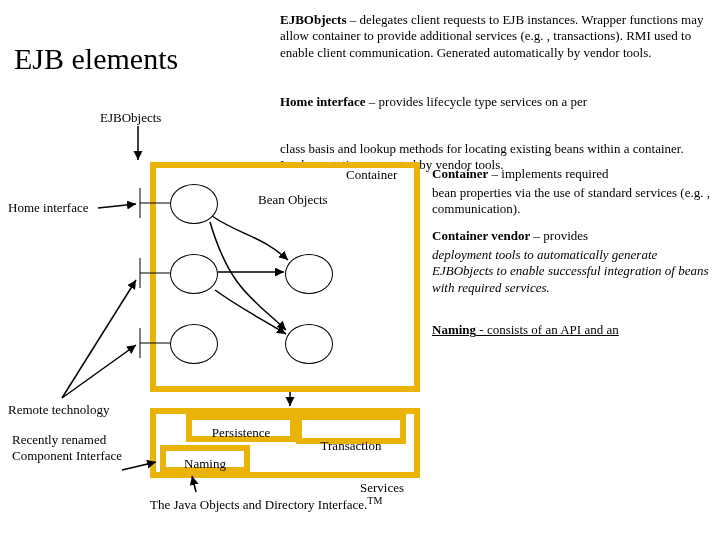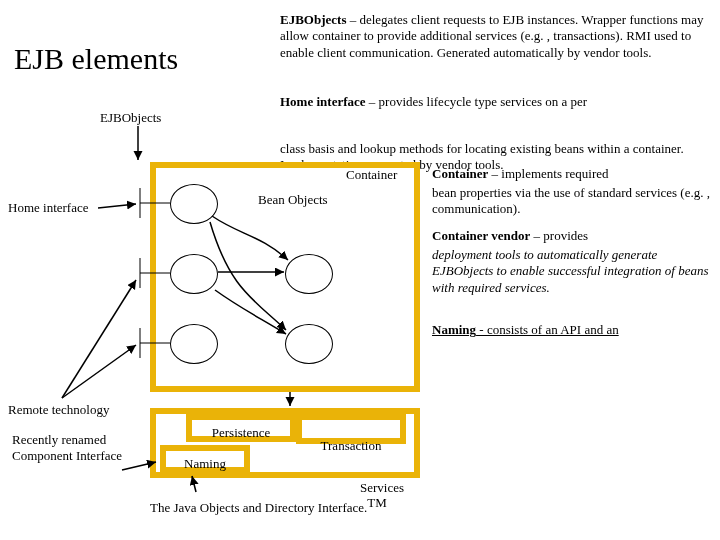--- a/index.html
+++ b/index.html
@@ -23,21 +23,21 @@
     font-size: 13px;
   }
   .title {
     font-size: 30px;
     font-weight: normal;
   }
   .bold {
     font-weight: bold;
   }
   .sup {
-    font-size: 13px;
+    font-size: 10px;
     vertical-align: super;
   }
   
   .box {
     position: absolute;
     border: 6px solid #eab308;
     background: #fff;
     box-sizing: border-box;
   }
   

